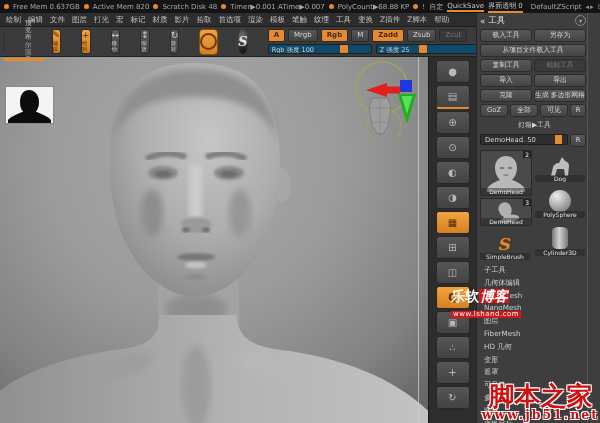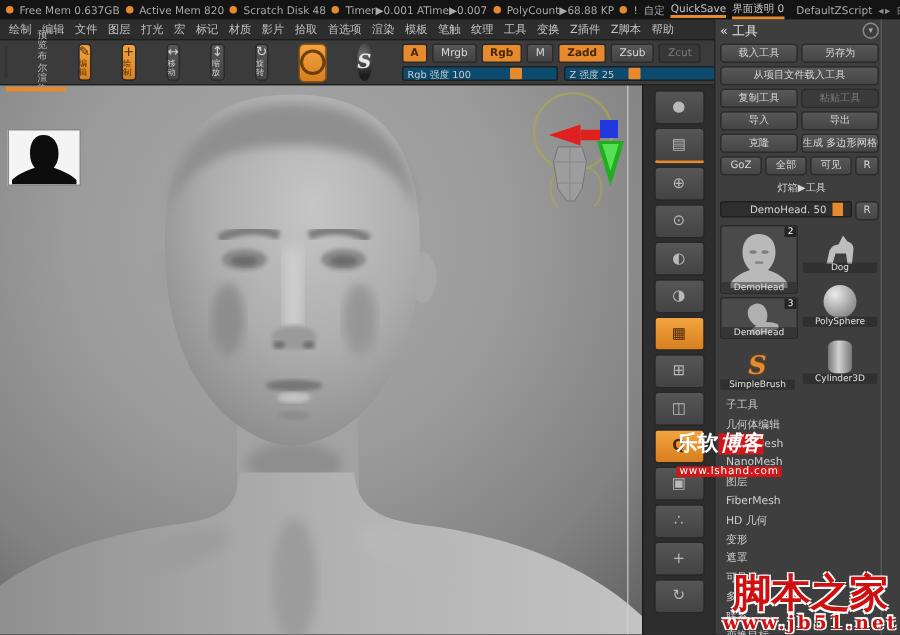--- a/index.html
+++ b/index.html
@@ -65,21 +65,21 @@
   .palette::after{content:"";position:absolute;top:0;right:12px;width:1px;height:100%;background:#565656;}
   .pheader{display:flex;align-items:center;height:13px;font-size:8.5px;color:#e2e2e2;gap:3px;}
   .pheader .circ{margin-left:auto;width:9px;height:9px;border:1px solid #8a8a8a;border-radius:50%;
     font-size:6px;color:#aaa;display:flex;align-items:center;justify-content:center;line-height:1;}
   .prow{display:flex;gap:2px;margin-top:2px;}
   .pbtn{flex:1;height:11px;line-height:11px;text-align:center;font-size:6.8px;color:#d6d6d6;border-radius:3px;
     background:linear-gradient(#585858,#454545);border:1px solid #2c2c2c;overflow:hidden;white-space:nowrap;}
   .pbtn.dis{color:#7b7b7b;background:#3a3a3a;}
   .pbtn.txt{text-align:center;padding-left:3px;background:none;border-color:transparent;}
   .pslider{position:relative;flex:1;height:11px;background:#2e2e2e;border:1px solid #1f1f1f;border-radius:2px;
-    font-size:6.8px;color:#d6d6d6;line-height:11px;padding-left:19px;box-sizing:border-box;overflow:hidden;}
+    font-size:6.8px;color:#d6d6d6;line-height:11px;padding-left:4px;box-sizing:border-box;overflow:hidden;}
   .pslider .handle{position:absolute;top:0;width:7px;height:100%;background:#e78a2e;}
   .pbtn.small{flex:0 0 14px;}
   
   .thumbs{margin-top:3px;display:flex;gap:3px;}
   .tcol{display:flex;flex-direction:column;gap:2px;}
   .thumb{position:relative;background:#4a4a4a;border:1px solid #2a2a2a;border-radius:2px;
     display:flex;align-items:center;justify-content:center;overflow:hidden;}
   .thumb .tlabel{position:absolute;bottom:0;left:0;right:0;text-align:center;font-size:6px;color:#e0e0e0;
     background:rgba(30,30,30,.45);line-height:7px;}
   .thumb .badge{position:absolute;top:0;right:0;font-size:6px;color:#fff;background:rgba(20,20,20,.7);padding:0 2px;line-height:7px;}

